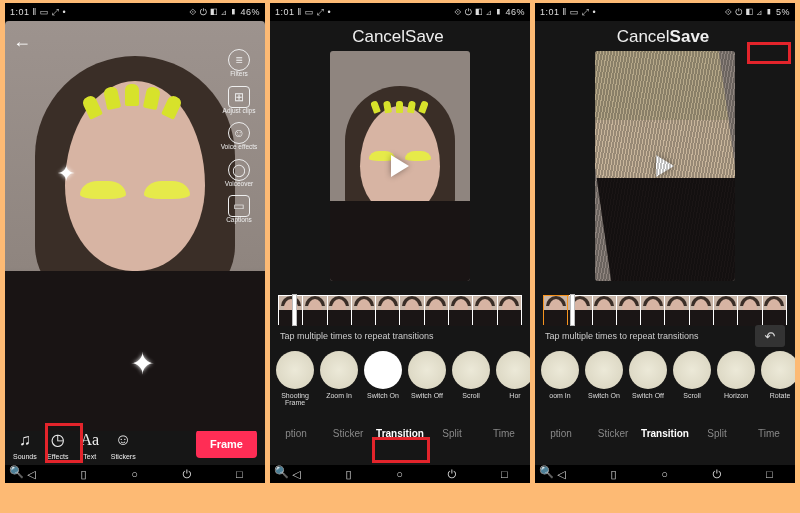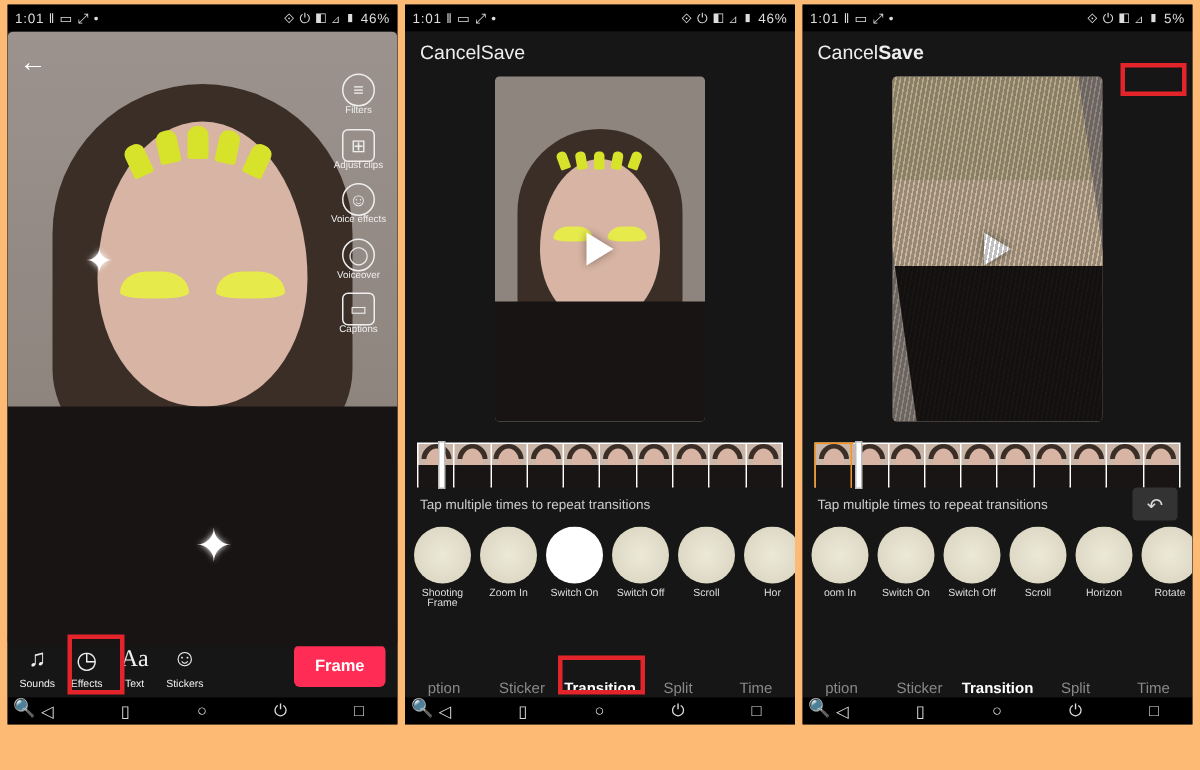--- a/index.html
+++ b/index.html
@@ -41,21 +41,21 @@
   .side-item.sq .ico { border-radius:4px; }
 
   .bottom1 { position:absolute; left:0; right:0; bottom:0; height:42px; background:#161616; display:flex; align-items:center; gap:10px; padding:0 8px; }
   .btool { display:flex; flex-direction:column; align-items:center; color:#eee; font-size:7px; gap:2px; }
   .btool .bi { width:22px; height:22px; display:flex; align-items:center; justify-content:center; font-size:16px; }
   .nextbtn { margin-left:auto; background:#ff2d55; color:#fff; font-size:11px; font-weight:600; padding:8px 14px; border-radius:4px; }
   .hl-red { position:absolute; border:3px solid #e3242b; z-index:10; pointer-events:none; }
   .hlA { left:40px; bottom:2px; width:38px; height:40px; }
 
   
-  .topbar2 { position:absolute; top:6px; left:0; right:4px; display:flex; justify-content:flex-start; padding:0 10px; color:#eee; font-size:13px; z-index:4; }
+  .topbar2 { position:absolute; top:6px; left:0; right:4px; display:flex; justify-content:center; padding:0 10px; color:#eee; font-size:17px; z-index:4; }
   .preview { position:absolute; top:30px; left:50%; transform:translateX(-50%); width:140px; height:230px; background:#8f857f; border-radius:3px; overflow:hidden; }
   .preview .faceP { position:absolute; left:50%; top:55px; transform:translateX(-50%); width:80px; height:110px; background:#d7b4a3; border-radius:50% 50% 48% 48% / 55% 55% 45% 45%; }
   .preview .hairP { position:absolute; left:50%; top:35px; transform:translateX(-50%); width:110px; height:150px; background:#3a2e27; border-radius:60px 60px 40px 40px; }
   .preview .swP { position:absolute; left:0; right:0; top:150px; height:80px; background:#191414; }
   .preview .clipsP { position:absolute; top:50px; left:0; right:0; height:14px; }
   .clipP { position:absolute; width:7px; height:12px; background:#d7e22b; border-radius:3px 3px 1px 1px; }
   .cp1{left:42px;transform:rotate(-20deg);} .cp2{left:54px;transform:rotate(-10deg);} .cp3{left:66px;} .cp4{left:78px;transform:rotate(10deg);} .cp5{left:90px;transform:rotate(20deg);}
   .glassesP{ position:absolute; top:100px; left:50%; transform:translateX(-50%); width:62px; height:12px; }
   .lenP{position:absolute;width:26px;height:10px;background:#e6ea4a;border-radius:50%/100% 100% 30% 30%;}
   .lpL{left:0;} .lpR{right:0;}
@@ -76,21 +76,21 @@
 
   .hint { position:absolute; top:310px; left:10px; color:#ccc; font-size:9px; }
   .undo { position:absolute; top:304px; right:10px; width:30px; height:22px; background:#333; color:#ddd; display:flex; align-items:center; justify-content:center; border-radius:3px; font-size:13px; }
 
   .fxrow { position:absolute; top:330px; left:0; right:0; height:70px; display:flex; align-items:flex-start; padding-left:6px; gap:6px; overflow:hidden; }
   .fx { width:44px; display:flex; flex-direction:column; align-items:center; gap:3px; }
   .fx .circ { width:38px; height:38px; border-radius:50%; background:radial-gradient(#ece9d8,#d7d2bd); }
   .fx.sel .circ { background:#fff; }
   .fx .lab { color:#ddd; font-size:7px; text-align:center; line-height:1.05; }
 
-  .btabs { position:absolute; bottom:0; left:0; right:0; height:32px; display:flex; align-items:flex-end; color:#888; font-size:10px; }
+  .btabs { position:absolute; bottom:16px; left:0; right:0; height:32px; display:flex; align-items:center; color:#888; font-size:10px; }
   .btab { flex:1; text-align:center; }
   .btab.active { color:#fff; font-weight:600; }
   .hlB { left:102px; bottom:2px; width:58px; height:26px; }
   .hlC { right:4px; top:21px; width:44px; height:22px; }
 
   
   .nav { position:absolute; bottom:0; left:0; right:0; height:18px; background:#000; color:#ddd; display:flex; justify-content:space-around; align-items:center; font-size:11px; }
   .mag { position:absolute; left:4px; bottom:4px; color:#ddd; font-size:12px; z-index:5;}
 </style>
 </head>

